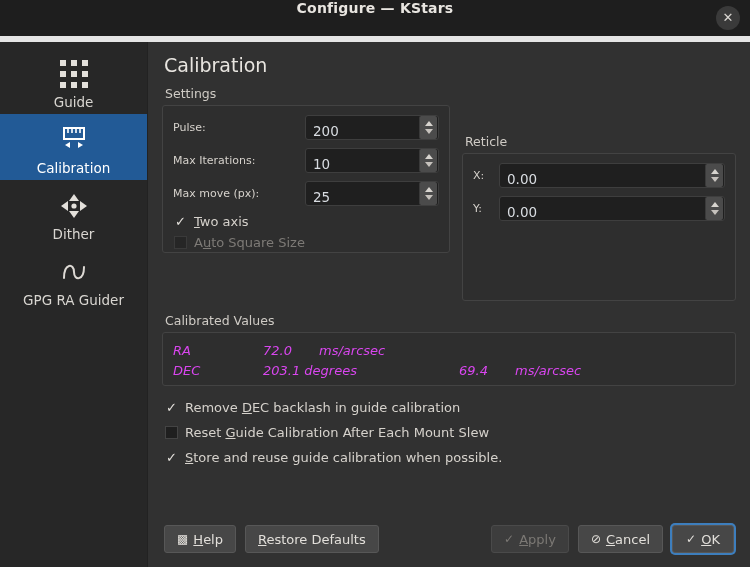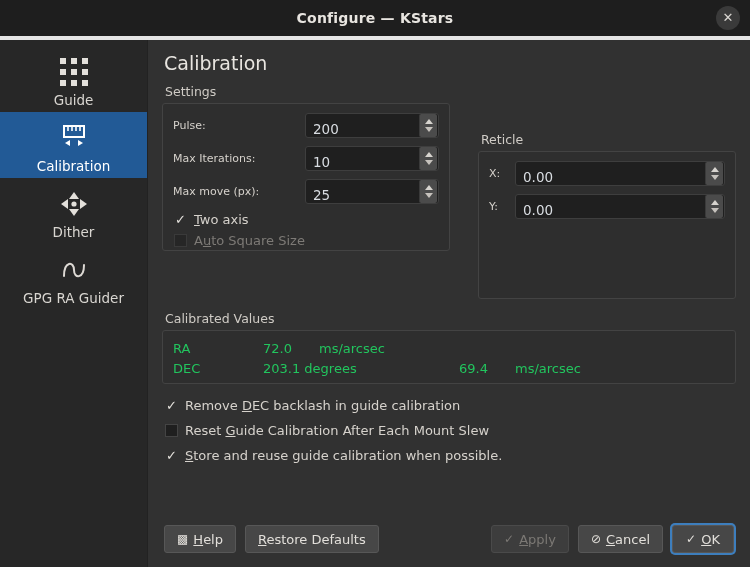--- a/index.html
+++ b/index.html
@@ -23,23 +23,23 @@
     background: #313131;
     display: flex;
     flex-direction: column;
   }
   
   .titlebar {
     position: relative;
     height: 36px;
     min-height: 36px;
     background: #1e1e1e;
-    border-bottom: 4px solid #e5e5e5;
-    display: flex;
-    align-items: center;
+    border-bottom: 6px solid #e5e5e5;
+    display: flex;
+    align-items: flex-start;
     justify-content: center;
   }
   .title-text {
     font-size: 14px;
     font-weight: bold;
     color: #e8e5e0;
     letter-spacing: 0.2px;
   }
   .close-btn {
     position: absolute;
@@ -116,21 +116,21 @@
     display: flex;
     flex-direction: column;
   }
   .page-title {
     font-size: 19px;
     color: #e8e5e0;
     margin: 0 0 10px 2px;
   }
   .two-col {
     display: flex;
-    gap: 28px;
+    gap: 12px;
   }
   .col-left { width: 288px; }
   .col-right { flex: 1; margin-top: 48px; }
   .group-label {
     font-size: 12.5px;
     color: #cfcbc5;
     margin: 0 0 4px 3px;
   }
   .group-box {
     border: 1px solid #434343;
@@ -232,22 +232,23 @@
     border-radius: 3px;
     background: #2e2e2e;
     padding: 8px 10px 9px 10px;
     height: 54px;
     box-sizing: border-box;
   }
   .cal-row {
     display: flex;
     align-items: center;
     font-size: 13px;
-    color: #22c55e;
+    color: #d946ef;
     line-height: 20px;
+    font-style: italic;
   }
   .cal-axis { width: 90px; }
   .cal-deg  { width: 196px; }
   .cal-rate { width: 56px; }
   .cal-unit { }
   
   .options { margin-top: 14px; }
   .options .check-row { margin: 0 0 10px 3px; }
   
   .buttonbar {

